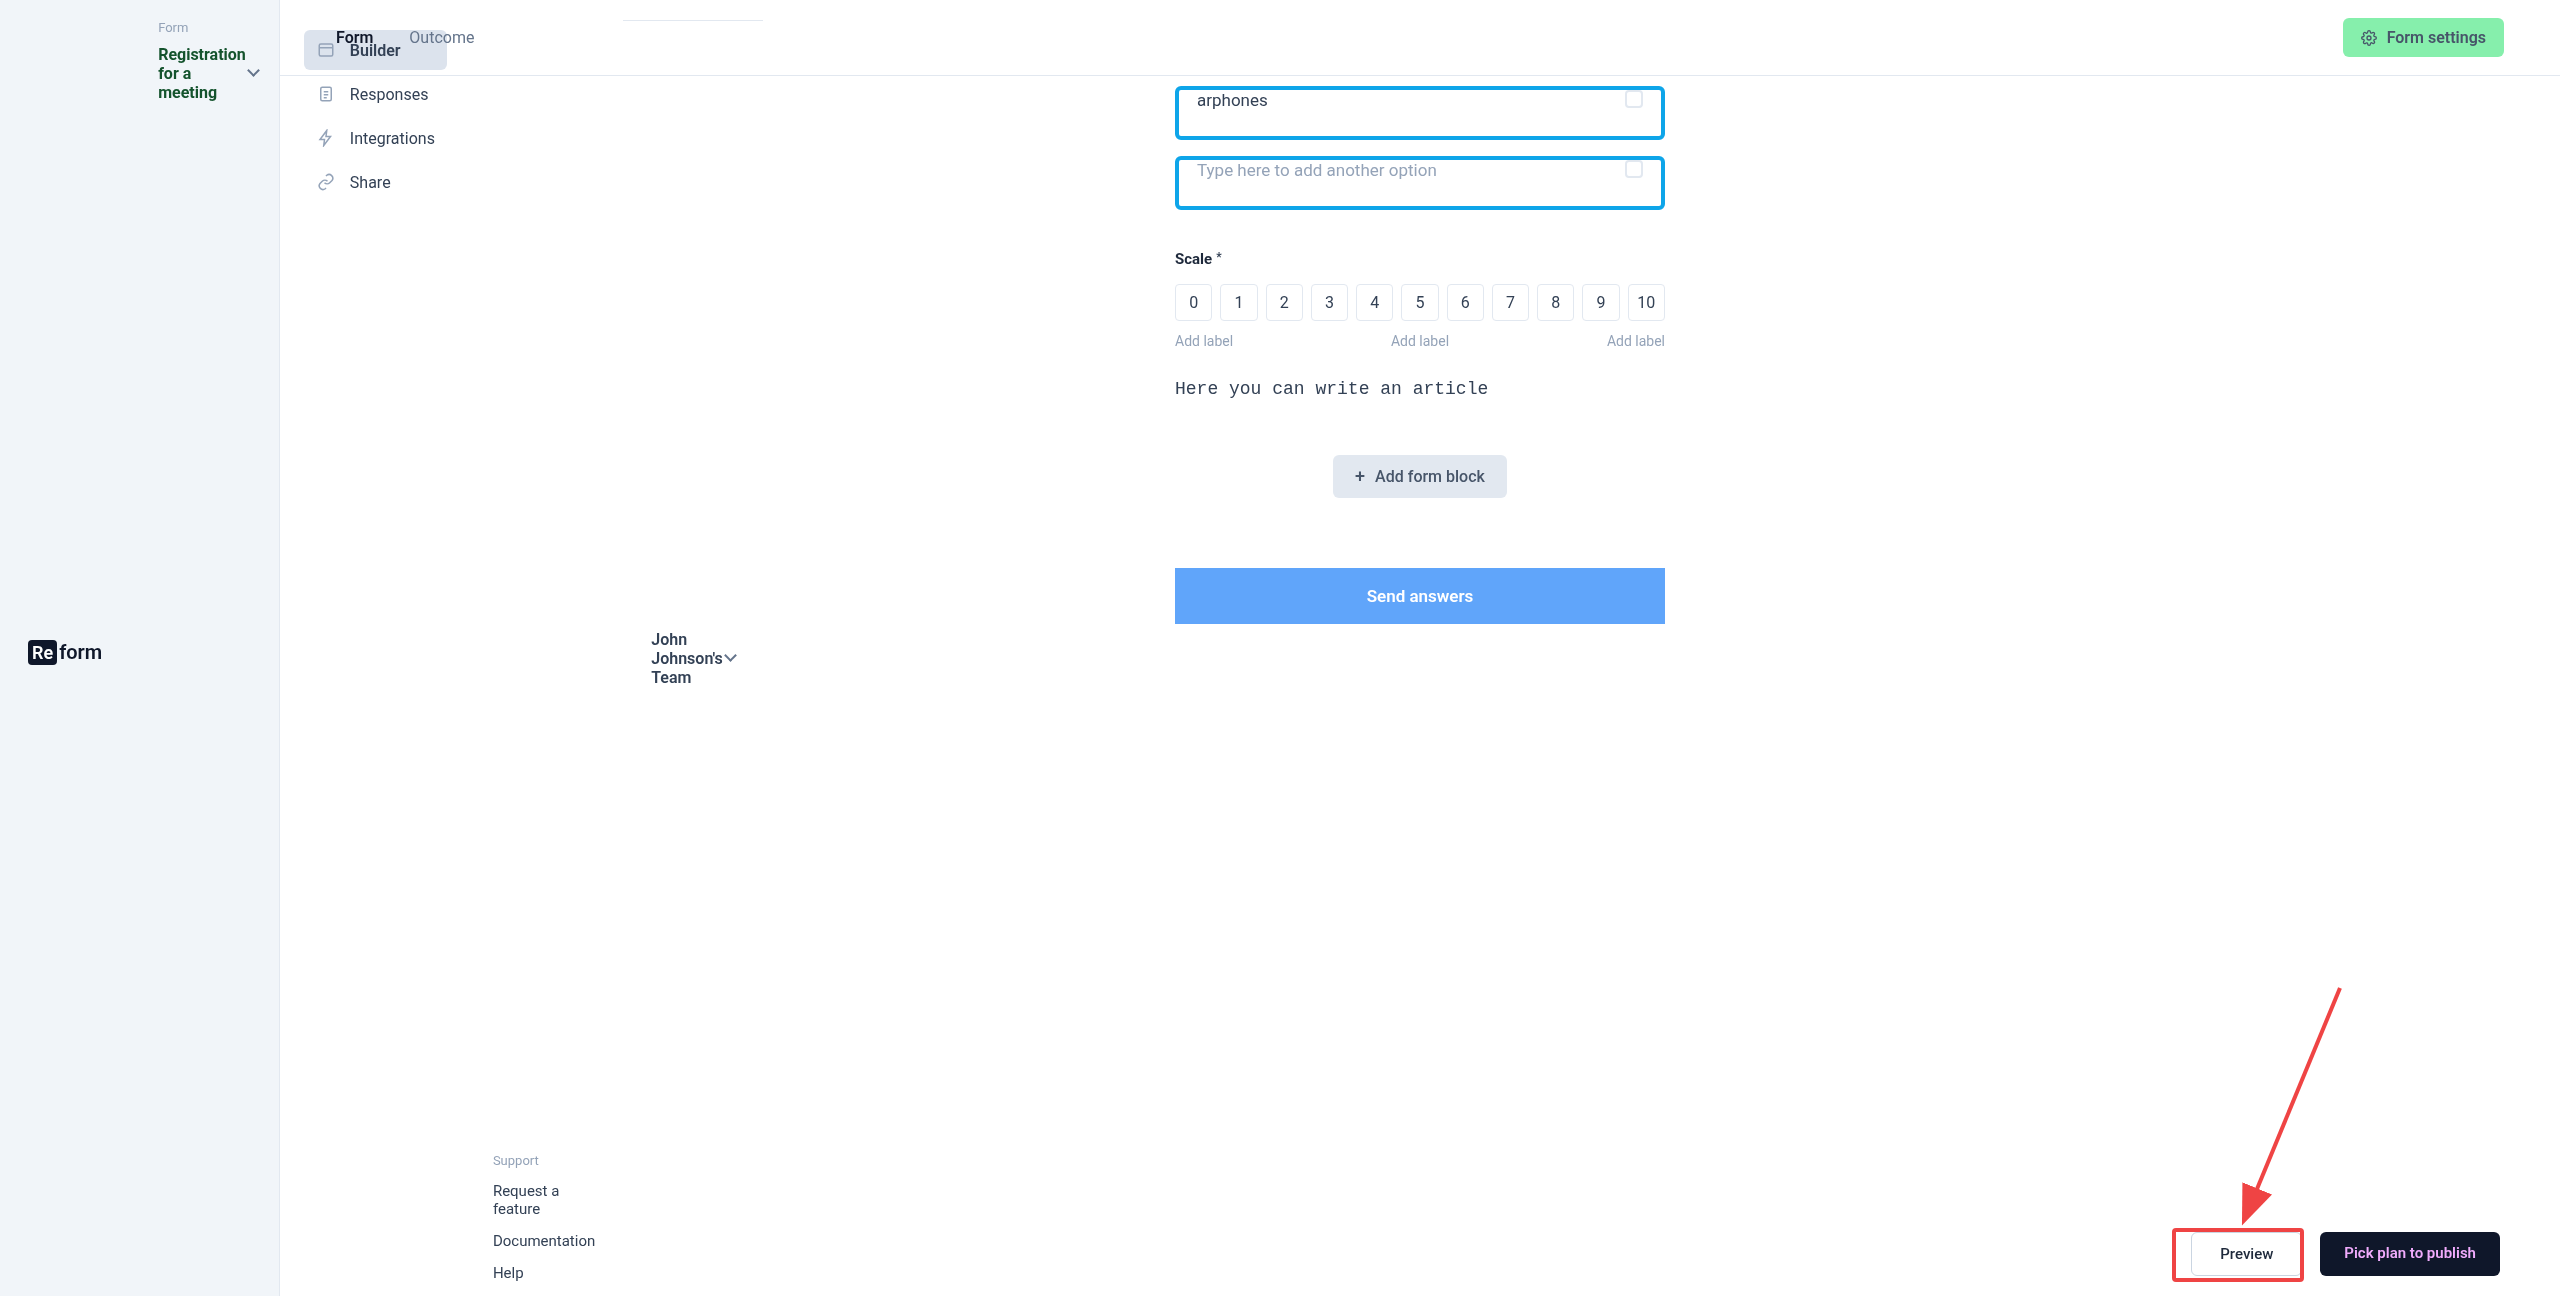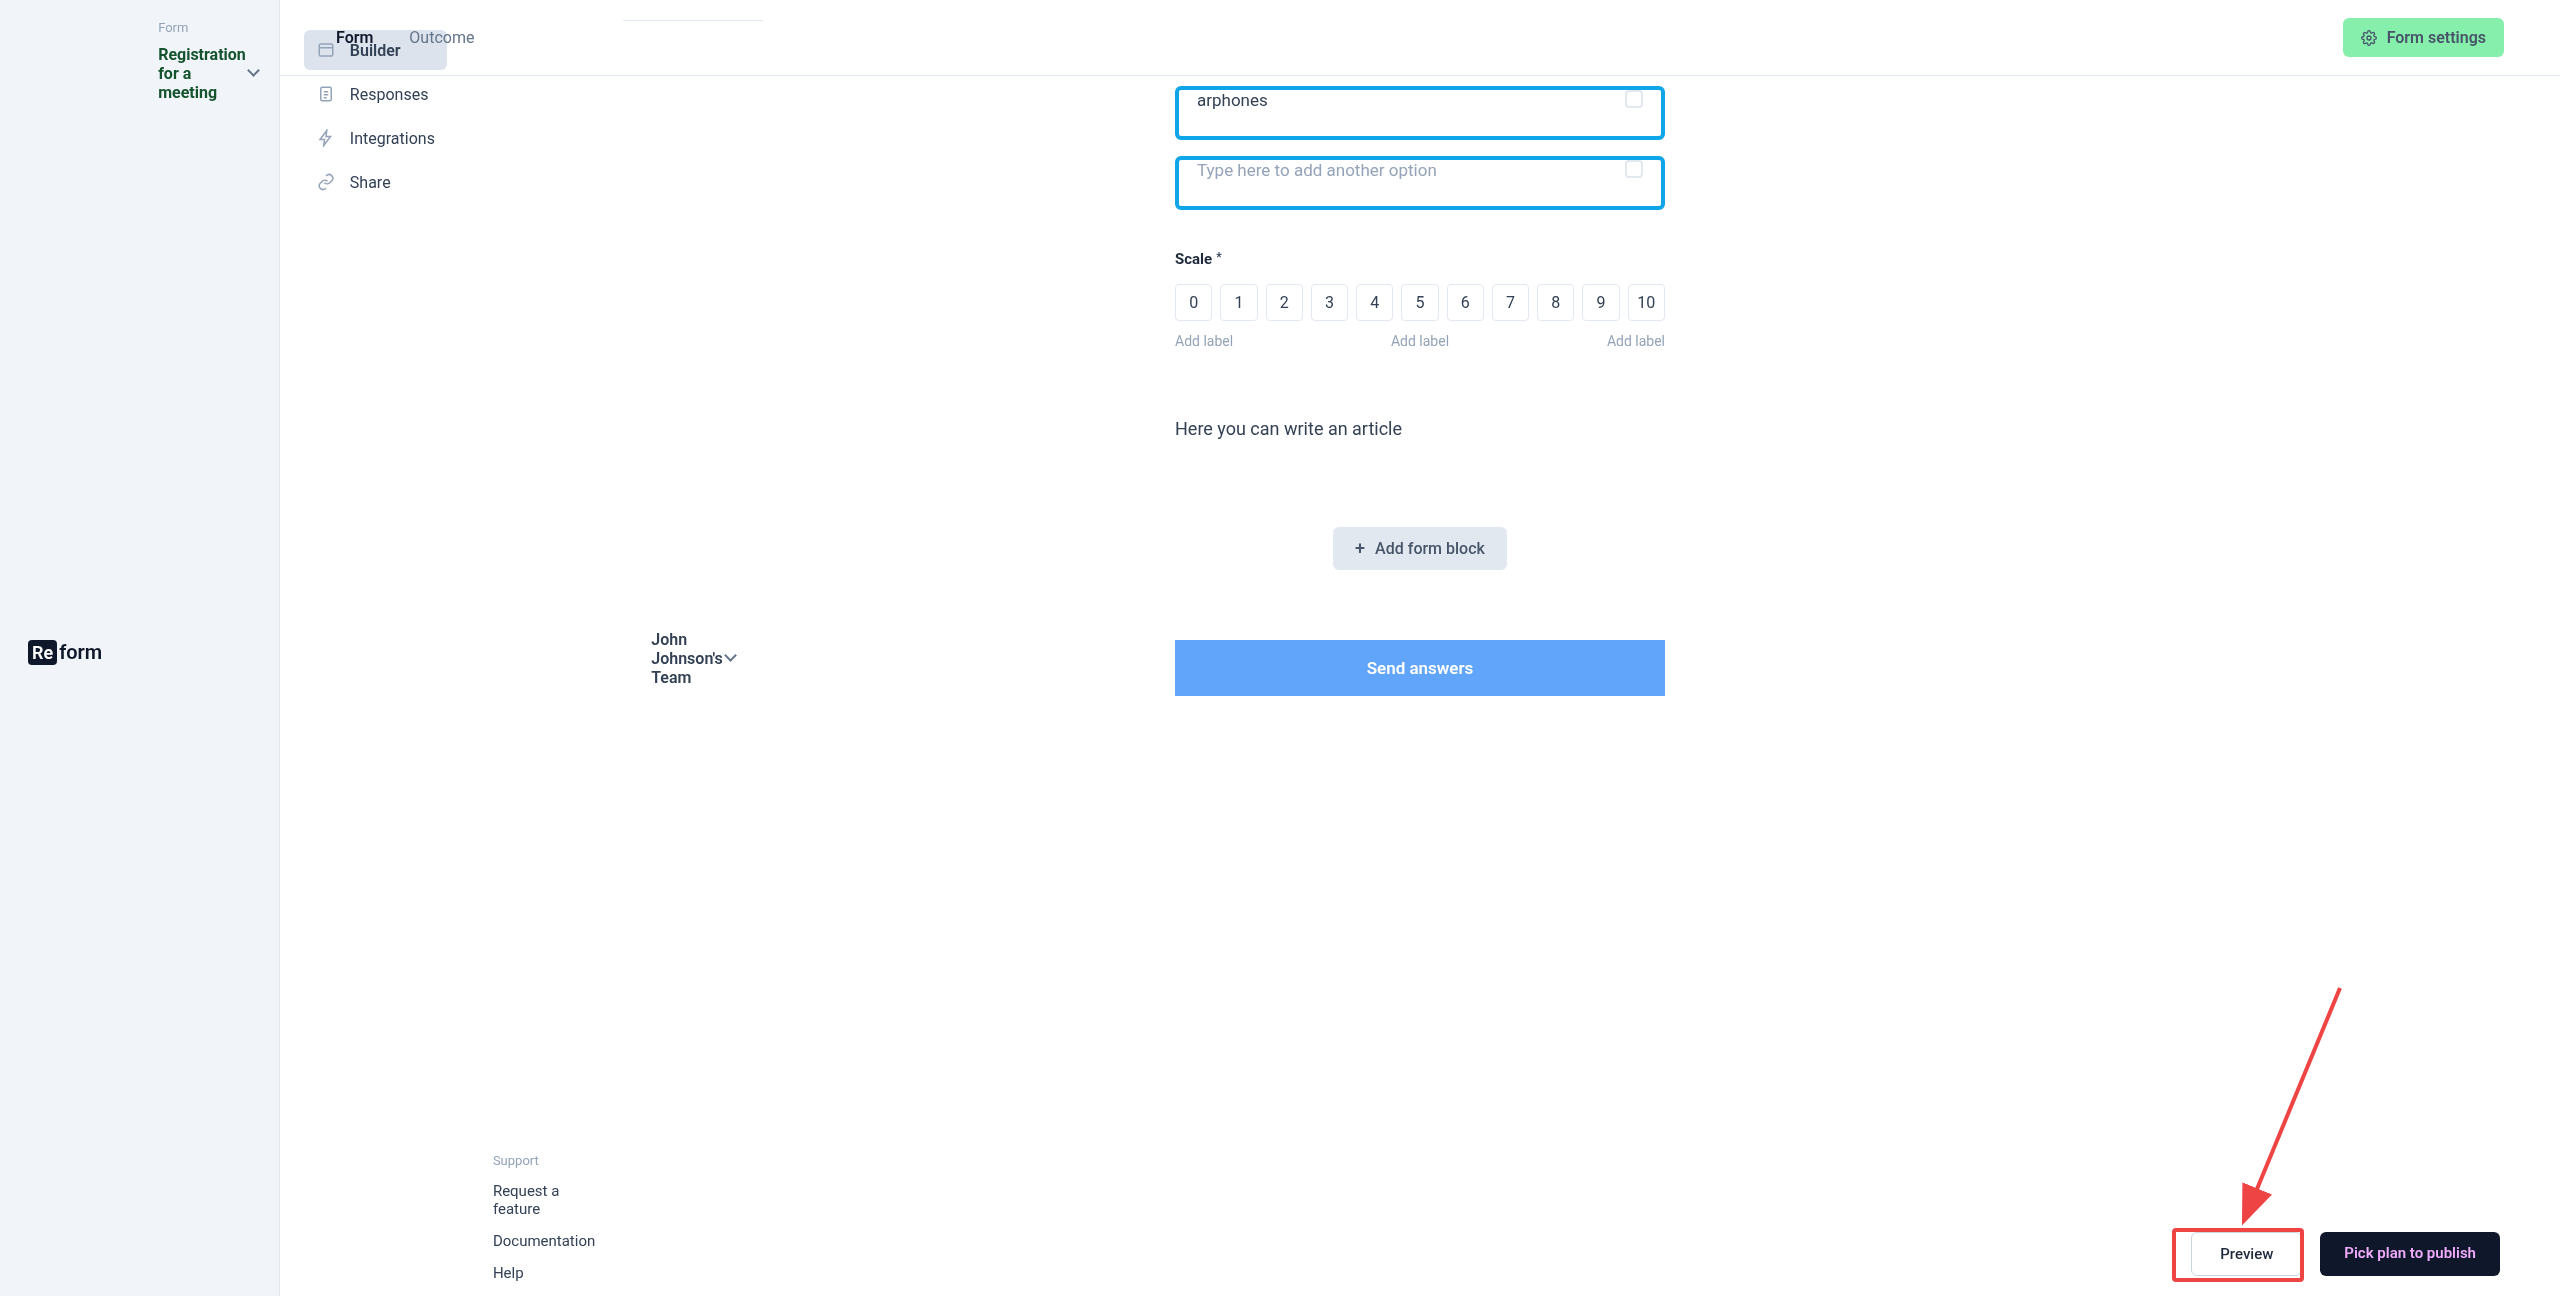--- a/index.html
+++ b/index.html
@@ -247,37 +247,38 @@
       display: flex;
       justify-content: space-between;
       margin-top: 12px;
       color: #94a3b8;
       font-size: 14px;
     }
     .scale-labels span {
       cursor: pointer;
     }
     .text-block {
-      margin-top: 69px;
+      margin-top: 30px;
       color: #334155;
       font-size: 18px;
+      font-family: Liberation Mono, monospace;
     }
     .add-block-btn {
       display: flex;
       align-items: flex-start;
       justify-content: center;
       gap: 10px;
       background: #e2e8f0;
       padding: 12px 22px;
       border-radius: 6px;
       color: #475569;
       font-weight: 500;
       font-size: 16px;
       cursor: pointer;
-      margin: 88px auto 0;
+      margin: 56px auto 0;
       width: fit-content;
     }
     .plus-icon::before {
       content: '+';
       font-size: 18px;
       line-height: 1;
     }
     .submit-btn {
       background: #60a5fa;
       color: #fff;

